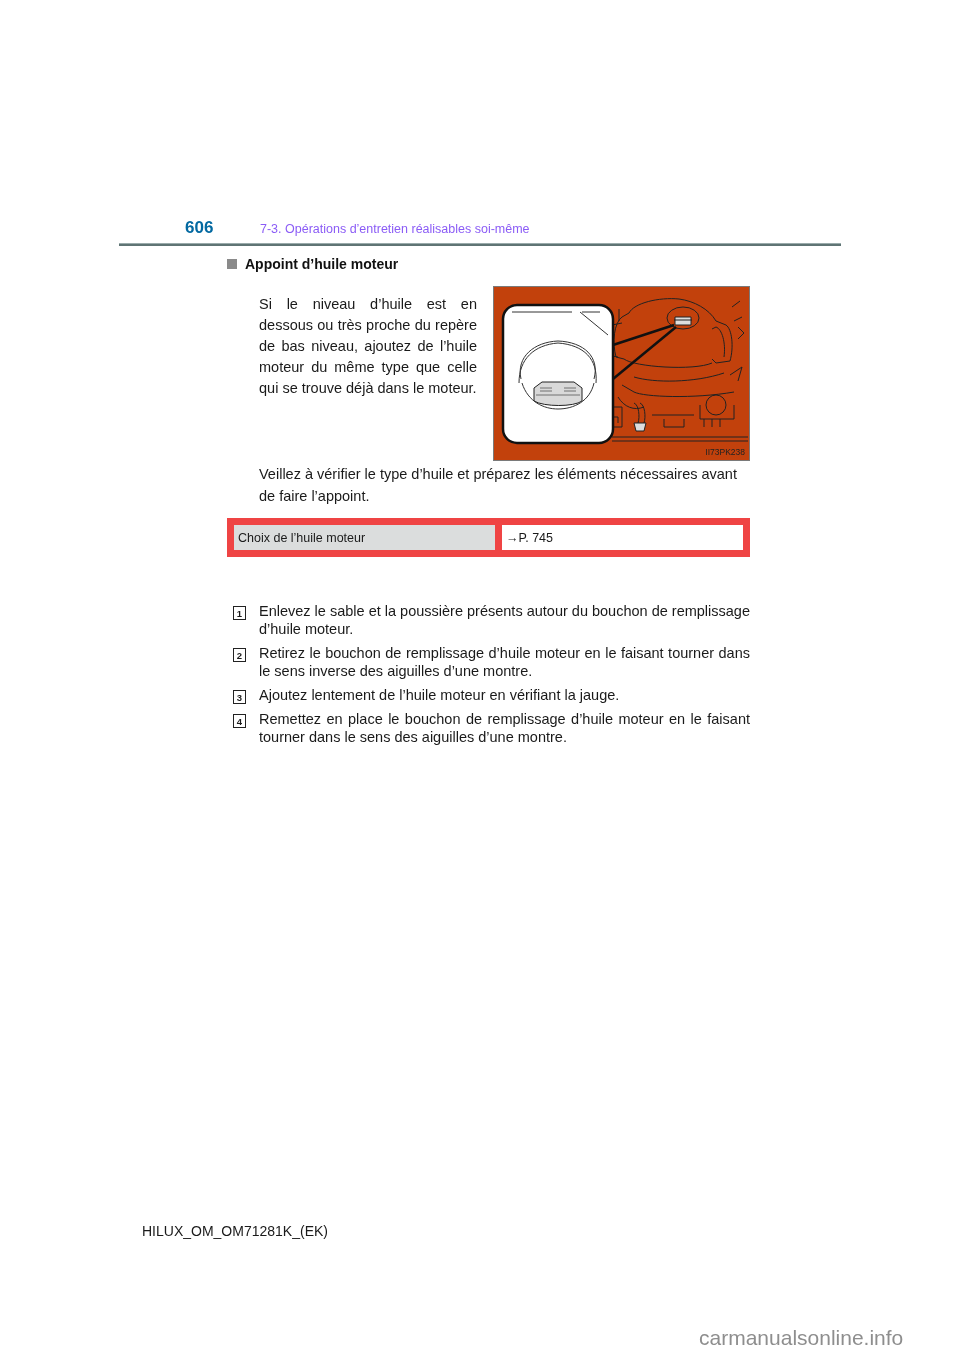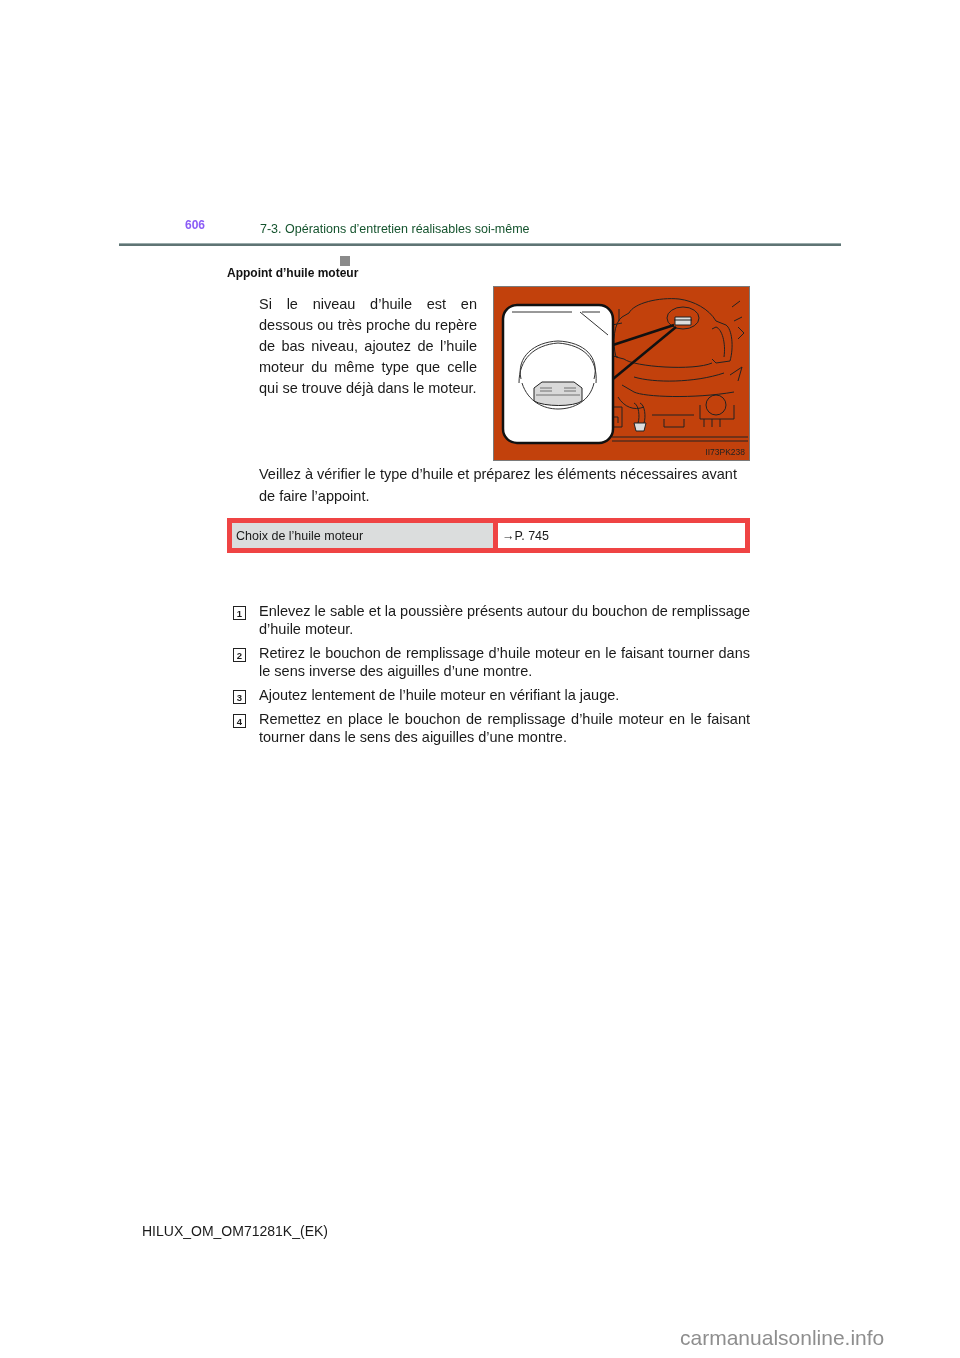--- a/index.html
+++ b/index.html
@@ -13,39 +13,39 @@
       position: relative;
       overflow: hidden;
       font-family: "Liberation Sans", sans-serif;
       color: #1a1a1a;
     }
     .abs { position: absolute; }
 
     
     .page-number {
       left: 185px; top: 218px;
-      font-size: 12px; font-weight: bold; color: #8b5cf6;
+      font-size: 17px; font-weight: bold; color: #0369a1;
     }
     .section-title {
       left: 260px; top: 222px;
-      font-size: 12.5px; color: #14532d;
+      font-size: 12.5px; color: #8b5cf6;
     }
     .header-rule {
       left: 119px; top: 243px;
       width: 722px; height: 3px;
       background: #5f7474;
       border-top: 1px solid #9aabab;
       box-sizing: border-box;
     }
 
     
     .heading {
       left: 227px; top: 256px;
-      font-size: 12px; font-weight: bold; color: #111;
-      display: flex; align-items: flex-end; flex-direction: column;
+      font-size: 14px; font-weight: bold; color: #111;
+      display: flex; align-items: center;
     }
     .square-bullet {
       width: 10px; height: 10px; background: #8a8a8a;
       display: inline-block; margin-right: 8px;
     }
 
     
     .intro {
       left: 259px; top: 294px; width: 218px;
       font-size: 14.5px; line-height: 21px;
@@ -75,21 +75,21 @@
     }
 
     
     .spec-table {
       left: 227px; top: 518px;
       width: 523px;
       border-collapse: collapse;
       font-size: 12.5px;
     }
     .spec-table td {
-      border: 5px solid #ef4444;
+      border: 7px solid #ef4444;
       height: 25px;
       padding: 0 0 0 4px;
       vertical-align: middle;
       color: #1a1a1a;
     }
     .spec-table td.key {
       width: 257px;
       background: #dbdddd;
     }
     .spec-table td.val {
@@ -121,21 +121,21 @@
       flex: 1;
       color: #1a1a1a;
     }
 
     
     .footer-code {
       left: 142px; top: 1223px;
       font-size: 14px; color: #1a1a1a; text-align: right;
     }
     .watermark {
-      left: 680px; top: 1326px;
+      left: 699px; top: 1326px;
       font-size: 21px; color: #8e8e8e;
     }
   </style>
 </head>
 <body>
 
 <div class="abs page-number">606</div>
 <div class="abs section-title">7-3. Opérations d’entretien réalisables soi-même</div>
 <div class="abs header-rule"></div>
 

